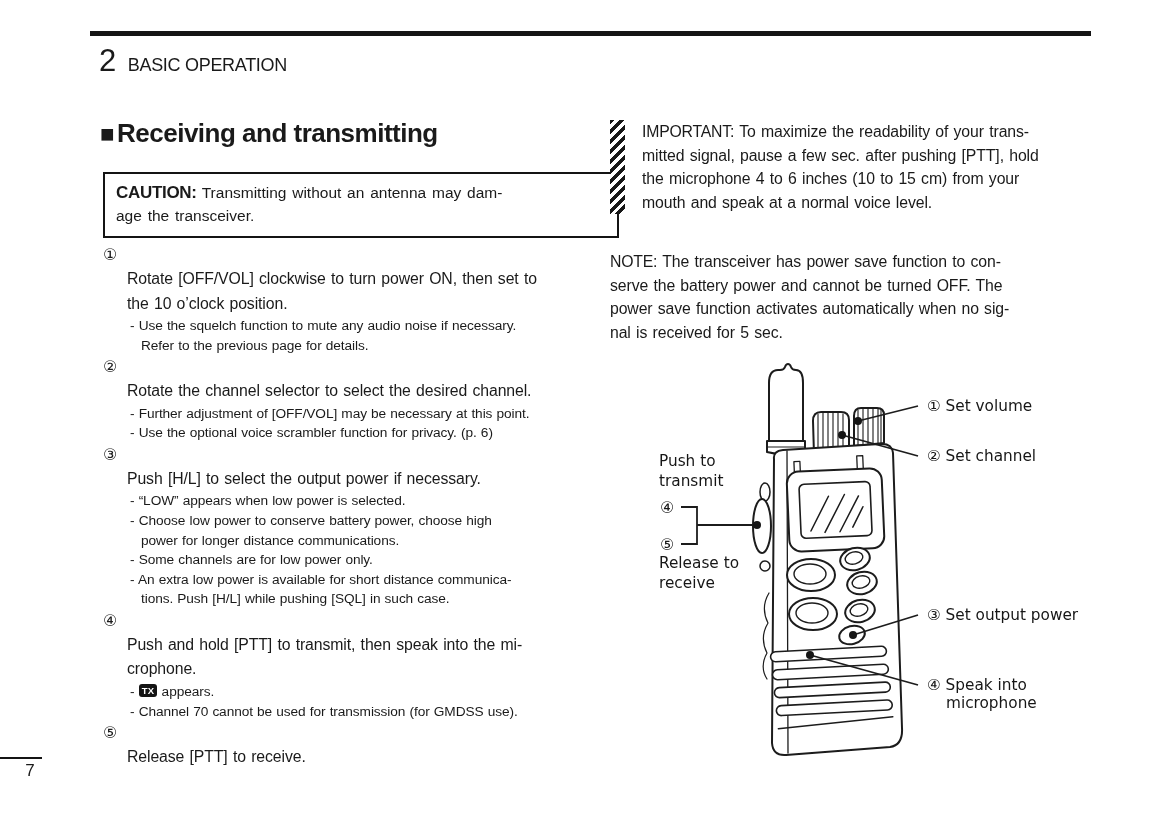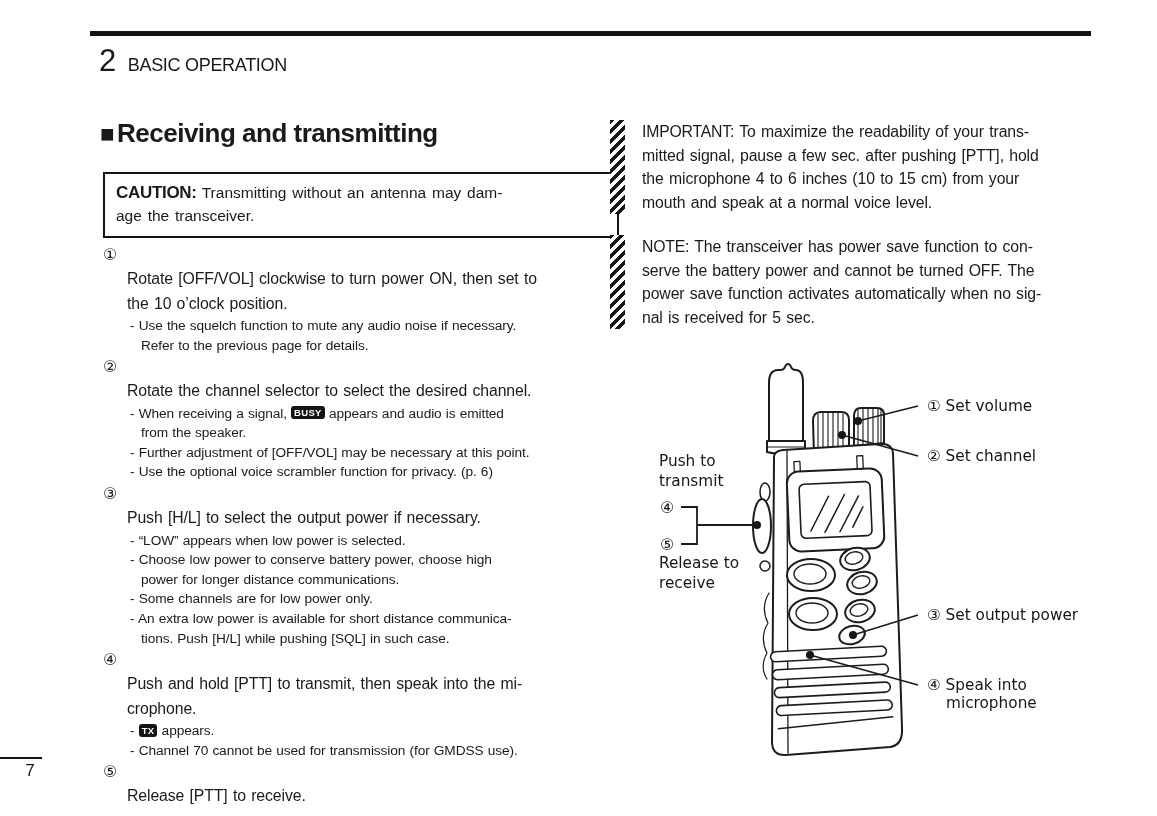--- a/index.html
+++ b/index.html
@@ -31,21 +31,21 @@
   .step-main{font-size:15.8px;line-height:24.5px;white-space:pre-line;word-spacing:1px;letter-spacing:-0.1px;}
   .step-sub{font-size:13.7px;line-height:19.6px;white-space:pre-line;padding-left:14px;text-indent:-11px;letter-spacing:-0.1px;word-spacing:0.5px;}
   .lcd-badge{
     display:inline-block;background:#141414;color:#fff;font-weight:bold;
     font-size:9.5px;line-height:1;padding:2px 3px 1.5px;border-radius:3px;
     letter-spacing:0.3px;vertical-align:1.5px;text-indent:0;
   }
   
   .callout{left:610px;width:484px;display:flex;align-items:stretch;}
   .callout-important{top:120px;}
-  .callout-note{top:235px;}
+  .callout-note{top:250px;flex-direction:column;}
   .hatch{flex:none;width:15px;margin-right:17px;
     background:repeating-linear-gradient(135deg,#161616 0 3.5px,#ffffff 3.5px 7px);}
   .callout-text{font-size:15.8px;line-height:23.5px;white-space:pre-line;word-spacing:1px;letter-spacing:-0.1px;}
   .callout-label{font-weight:normal;margin-right:5px;letter-spacing:-0.2px;}
   
   .diagram{left:640px;top:353px;width:470px;height:432px;}
   .diagram svg text{font-family:"DejaVu Sans","Liberation Sans",sans-serif;font-size:15.3px;fill:#161616;}
   .diagram svg text.marker{font-size:16px;}
   
   .footer-rule{left:0;top:757px;width:42px;height:2px;background:#141414;}
@@ -76,22 +76,20 @@
         <div class="step-main">Rotate [OFF/VOL] clockwise to turn power ON, then set to
 the 10 o’clock position.</div>
         <div class="step-sub">- Use the squelch function to mute any audio noise if necessary.
 Refer to the previous page for details.</div>
       </div>
     </div>
     <div class="step">
       <span class="step-num">②</span>
       <div class="step-content">
         <div class="step-main">Rotate the channel selector to select the desired channel.</div>
-        <div class="step-sub">- When receiving a signal, <span class="lcd-badge">BUSY</span> appears and audio is emitted
-from the speaker.</div>
         <div class="step-sub">- Further adjustment of [OFF/VOL] may be necessary at this point.</div>
         <div class="step-sub">- Use the optional voice scrambler function for privacy. (p. 6)</div>
       </div>
     </div>
     <div class="step">
       <span class="step-num">③</span>
       <div class="step-content">
         <div class="step-main">Push [H/L] to select the output power if necessary.</div>
         <div class="step-sub">- “LOW” appears when low power is selected.</div>
         <div class="step-sub">- Choose low power to conserve battery power, choose high

